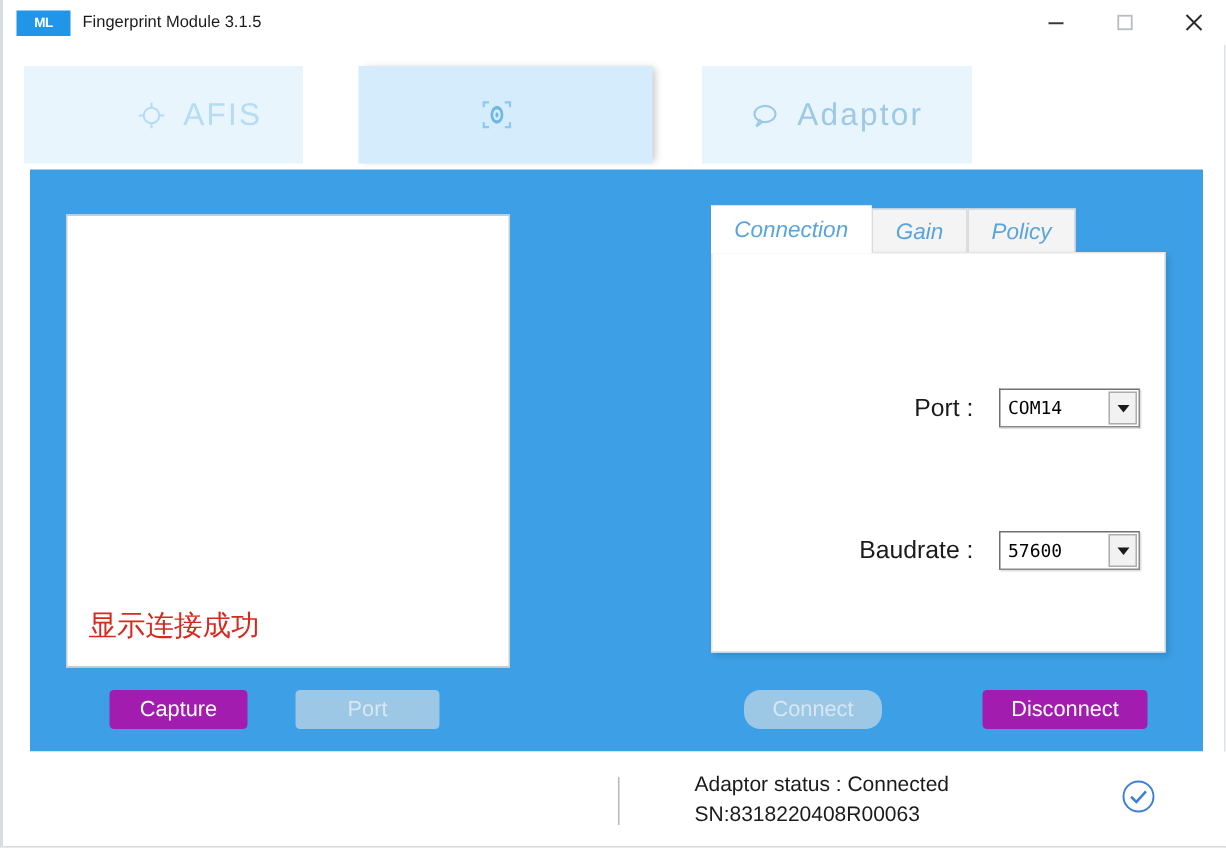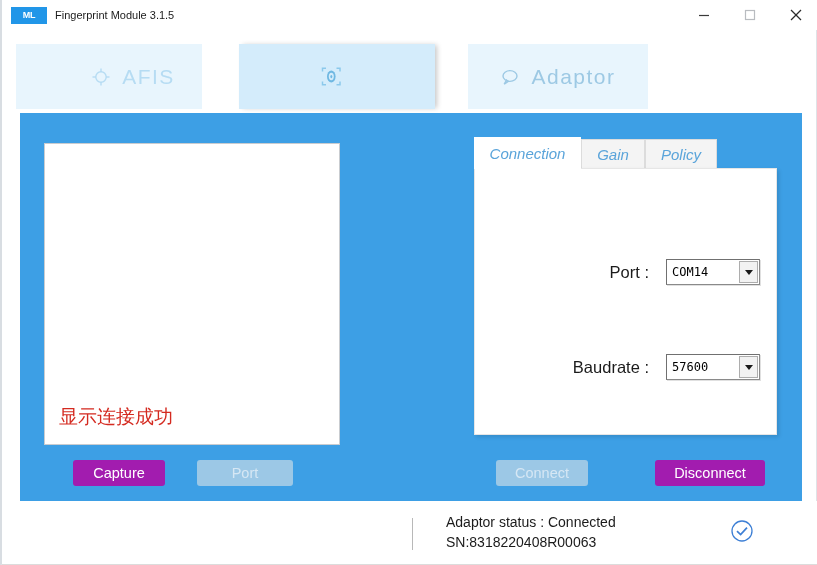--- a/index.html
+++ b/index.html
@@ -162,21 +162,21 @@
   .flat-btn.enabled {
     background: #a21caf;
     color: #ffffff;
   }
   .flat-btn.disabled {
     background: #9cc8e6;
     color: #d6e7f4;
   }
   #btn-capture    { left: 53px;  top: 347px; width: 92px; }
   #btn-save       { left: 177px; top: 347px; width: 96px; }
-  #btn-connect    { left: 476px; top: 347px; width: 92px; }
+  #btn-connect    { left: 476px; top: 347px; width: 92px; border-radius: 11px; }
   #btn-disconnect { left: 635px; top: 347px; width: 110px; }
 
   
   #settings-group {
     position: absolute;
     left: 454px; top: 24px;
     width: 303px; height: 298px;
   }
   #tab-strip {
     position: absolute;
@@ -288,21 +288,21 @@
     left: 0; top: 501px;
     width: 817px; height: 64px;
     background: #ffffff;
   }
   .status-cell {
     position: absolute;
     top: 0;
     height: 64px;
   }
   #status-left  { left: 30px; width: 340px; }
-  #status-right { left: 423px; width: 340px; }
+  #status-right { left: 440px; width: 340px; }
   .status-textwrap {
     position: absolute;
     left: 24px; top: 11px;
     box-sizing: border-box;
   }
   #status-left .status-textwrap {
     border: 3px solid #ef2b1e;
     padding: 4px 20px 6px 16px;
     left: 14px; top: 7px;
   }

